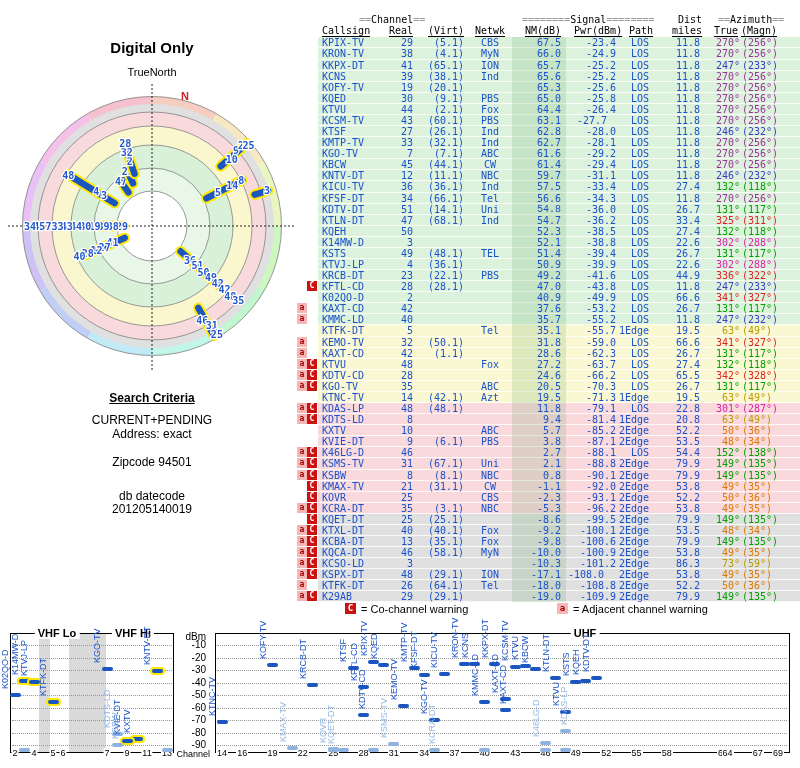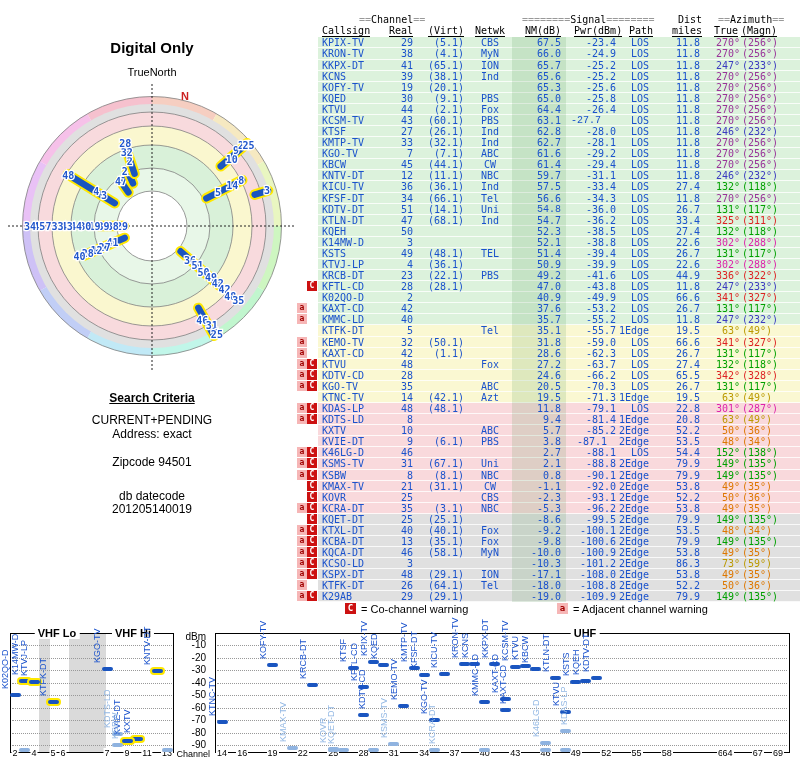--- a/index.html
+++ b/index.html
@@ -261,21 +261,21 @@
         <div class="cell" style="left: 446px; width: 56px; text-align: left; color: rgb(153, 51, 153);">(256°)</div>
       </div>
       <div class="trow" style="top: 114.96px;">
         <div class="bg" style="background: rgb(220, 242, 220);"></div>
         <div class="nmband"></div>
         <div class="cell" style="left: 26px; width: 70px; text-align: left;">KCSM-TV</div>
         <div class="cell" style="left: 70px; width: 47px; text-align: right;">43</div>
         <div class="cell" style="left: 122px; width: 46px; text-align: right;">(60.1)</div>
         <div class="cell" style="left: 172px; width: 44px; text-align: center;">PBS</div>
         <div class="cell" style="left: 216px; width: 49px; text-align: right;">63.1</div>
-        <div class="cell" style="left: 257px; width: 48px; text-align: right; font-family: Liberation Mono, monospace;">-27.7</div>
+        <div class="cell" style="left: 281px; width: 48px; ">-27.7</div>
         <div class="cell" style="left: 317px; width: 36px; text-align: right;">LOS</div>
         <div class="cell" style="left: 366px; width: 38px; text-align: right;">11.8</div>
         <div class="cell" style="left: 408px; width: 36px; text-align: right; color: rgb(153, 51, 153);">270°</div>
         <div class="cell" style="left: 446px; width: 56px; text-align: left; color: rgb(153, 51, 153);">(256°)</div>
       </div>
       <div class="trow" style="top: 126.04px;">
         <div class="bg" style="background: rgb(220, 242, 220);"></div>
         <div class="nmband"></div>
         <div class="cell" style="left: 26px; width: 70px; text-align: left;">KTSF</div>
         <div class="cell" style="left: 70px; width: 47px; text-align: right;">27</div>
@@ -682,21 +682,21 @@
         <div class="cell" style="left: 446px; width: 56px; text-align: left; color: rgb(221, 119, 0);">(36°)</div>
       </div>
       <div class="trow" style="top: 436.28px;">
         <div class="bg" style="background: rgb(249, 217, 220);"></div>
         <div class="nmband"></div>
         <div class="cell" style="left: 26px; width: 70px; text-align: left;">KVIE-DT</div>
         <div class="cell" style="left: 70px; width: 47px; text-align: right;">9</div>
         <div class="cell" style="left: 122px; width: 46px; text-align: right;">(6.1)</div>
         <div class="cell" style="left: 172px; width: 44px; text-align: center;">PBS</div>
         <div class="cell" style="left: 216px; width: 49px; text-align: right;">3.8</div>
-        <div class="cell" style="left: 272px; width: 48px; text-align: center;">-87.1</div>
+        <div class="cell" style="left: 272px; width: 48px; text-align: right;">-87.1</div>
         <div class="cell" style="left: 317px; width: 36px; text-align: right;">2Edge</div>
         <div class="cell" style="left: 366px; width: 38px; text-align: right;">53.5</div>
         <div class="cell" style="left: 408px; width: 36px; text-align: right; color: rgb(221, 119, 0);">48°</div>
         <div class="cell" style="left: 446px; width: 56px; text-align: left; color: rgb(221, 119, 0);">(34°)</div>
       </div>
       <div class="trow" style="top: 447.36px;">
         <div class="bg" style="background: rgb(249, 217, 220);"></div>
         <div class="nmband"></div>
         <div class="flag flaga" style="left: 1px;">a</div>
         <div class="flag flagC" style="left: 11px;">C</div>
@@ -871,21 +871,21 @@
       <div class="trow" style="top: 569.24px;">
         <div class="bg" style="background: rgb(224, 224, 224);"></div>
         <div class="nmband"></div>
         <div class="flag flaga" style="left: 1px;">a</div>
         <div class="flag flagC" style="left: 11px;">C</div>
         <div class="cell" style="left: 26px; width: 70px; text-align: left;">KSPX-DT</div>
         <div class="cell" style="left: 70px; width: 47px; text-align: right;">48</div>
         <div class="cell" style="left: 122px; width: 46px; text-align: right;">(29.1)</div>
         <div class="cell" style="left: 172px; width: 44px; text-align: center;">ION</div>
         <div class="cell" style="left: 216px; width: 49px; text-align: right;">-17.1</div>
-        <div class="cell" style="left: 272px; width: 48px; text-align: right;">-108.0</div>
+        <div class="cell" style="left: 272px; width: 48px; ">-108.0</div>
         <div class="cell" style="left: 317px; width: 36px; text-align: right;">2Edge</div>
         <div class="cell" style="left: 366px; width: 38px; text-align: right;">53.8</div>
         <div class="cell" style="left: 408px; width: 36px; text-align: right; color: rgb(221, 119, 0);">49°</div>
         <div class="cell" style="left: 446px; width: 56px; text-align: left; color: rgb(221, 119, 0);">(35°)</div>
       </div>
       <div class="trow" style="top: 580.32px;">
         <div class="bg" style="background: rgb(224, 224, 224);"></div>
         <div class="nmband"></div>
         <div class="flag flaga" style="left: 1px;">a</div>
         <div class="cell" style="left: 26px; width: 70px; text-align: left;">KTFK-DT</div>

